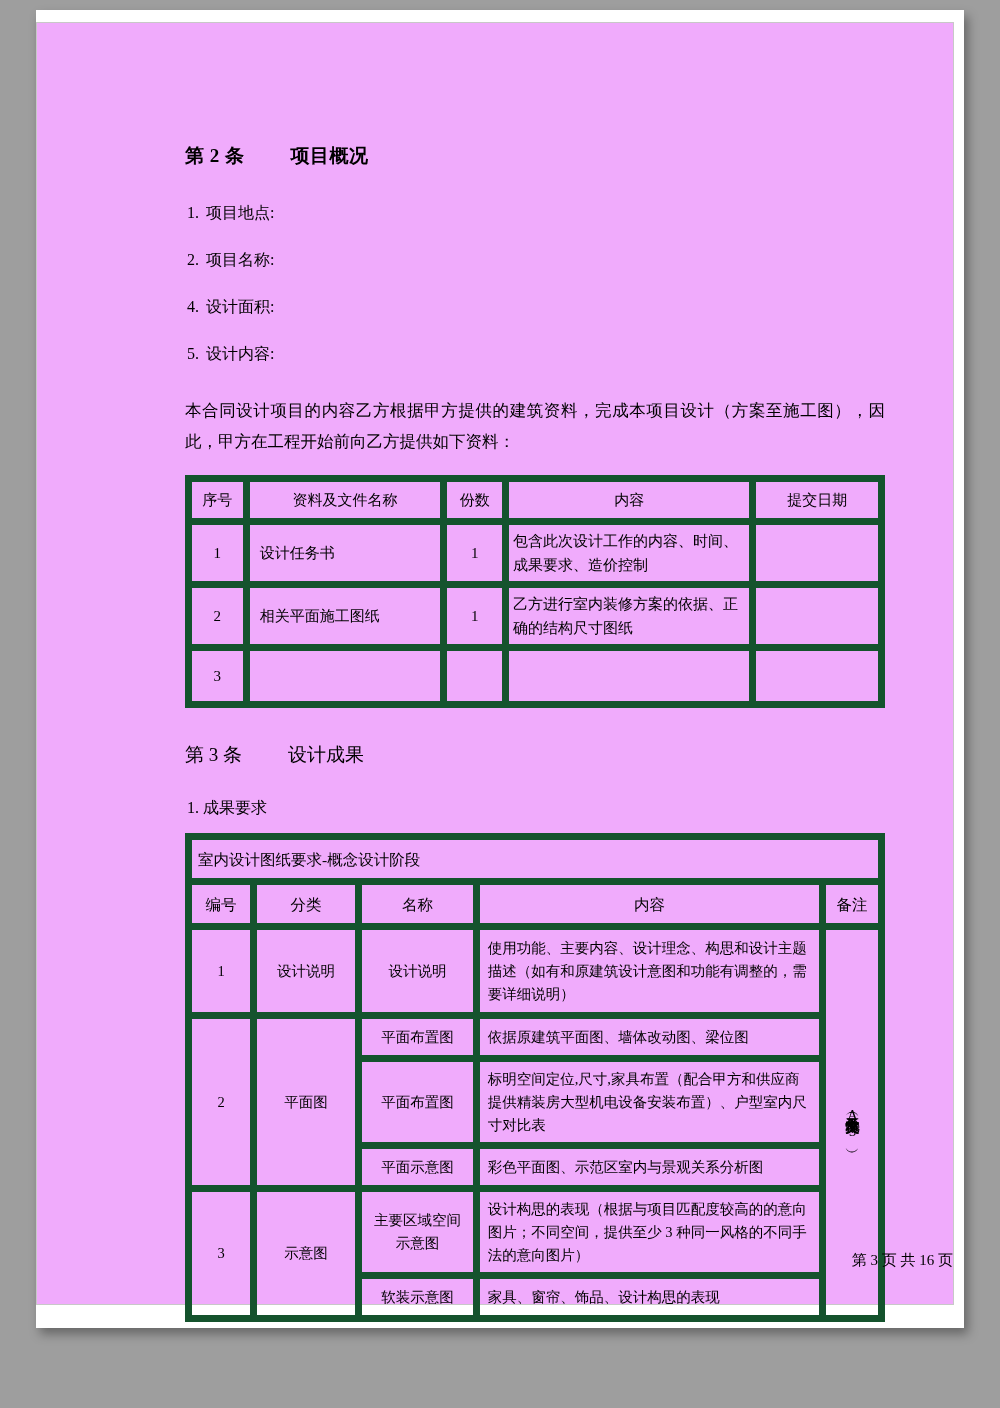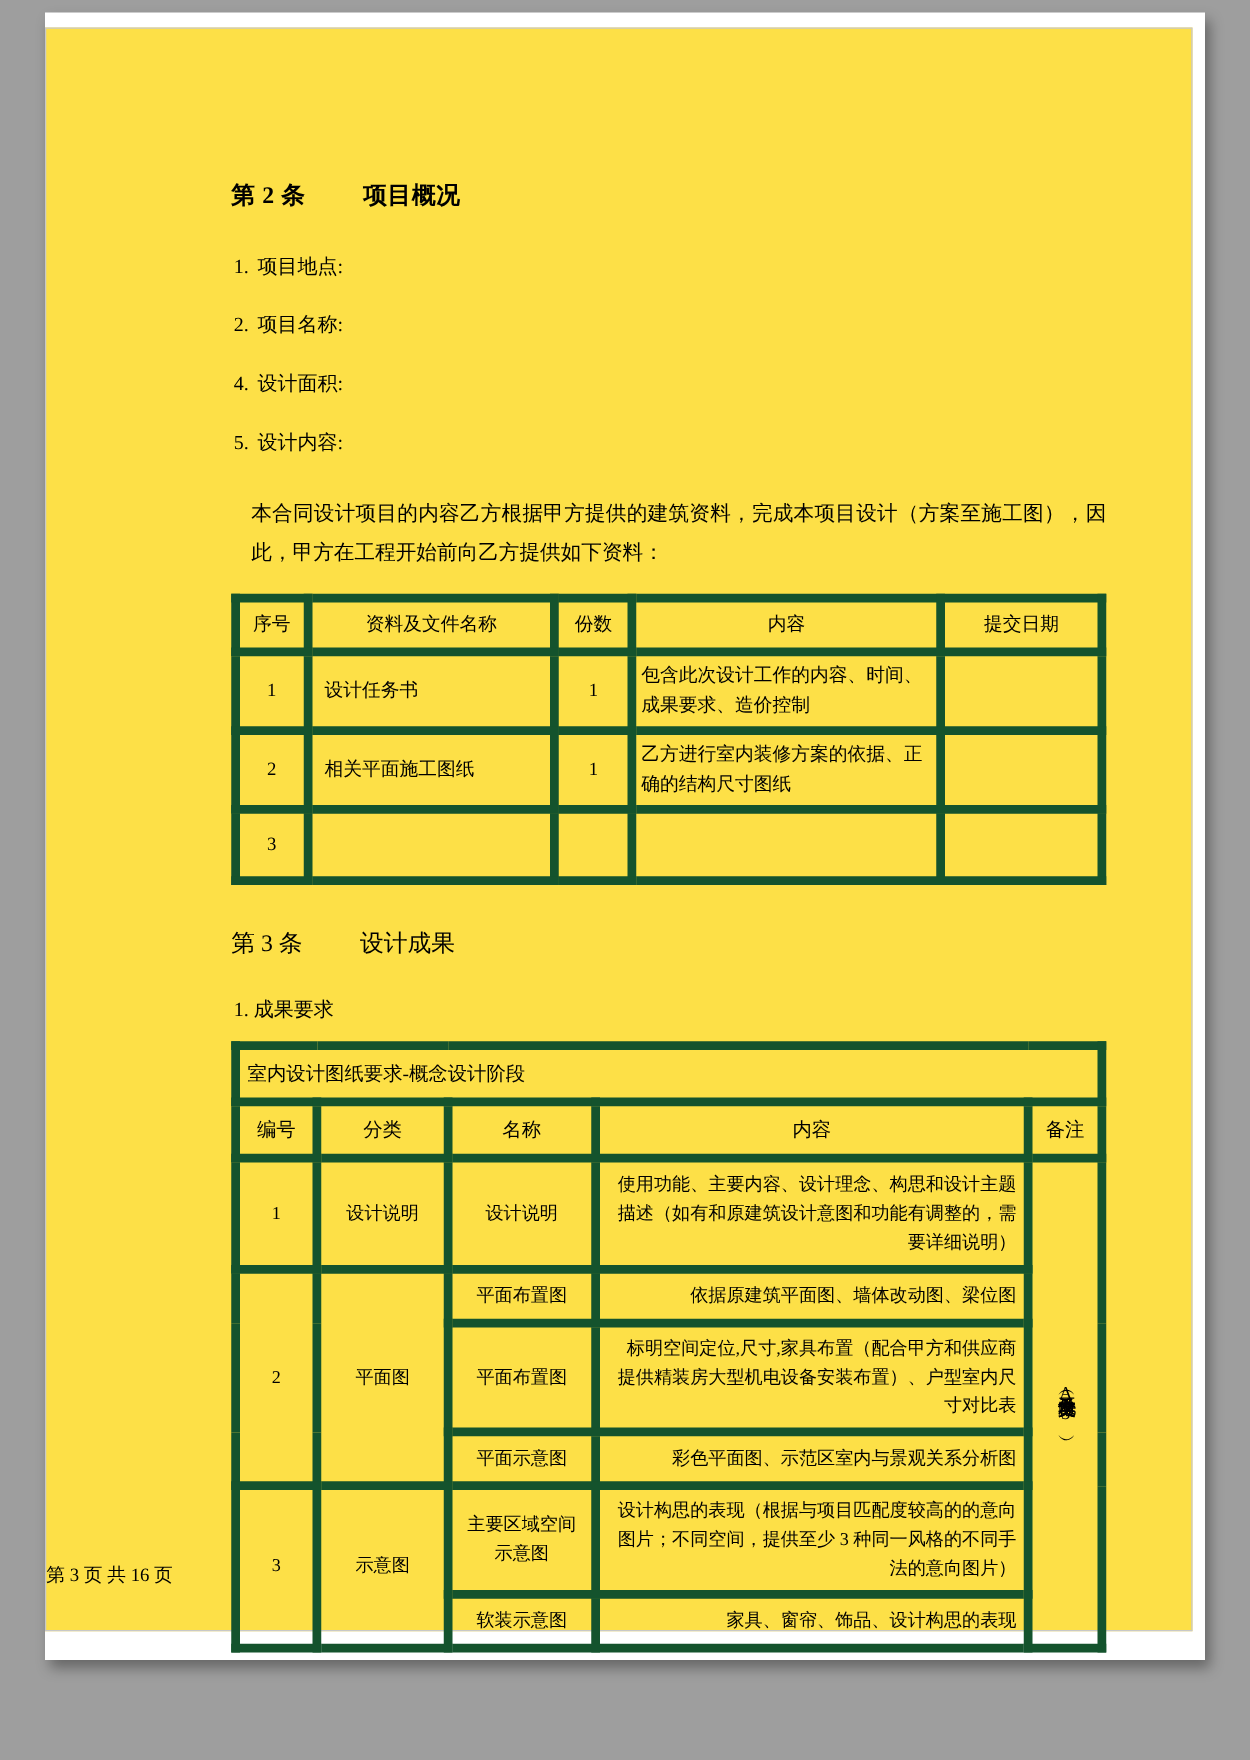--- a/index.html
+++ b/index.html
@@ -22,21 +22,21 @@
     background: #ffffff;
     box-shadow: 4px 6px 10px rgba(0,0,0,0.35);
   }
   .page-border {
     position: absolute;
     left: 36px;
     top: 22px;
     width: 918px;
     height: 1283px;
     border: 1px solid #c8c8c8;
-    background: #fde047;
+    background: #f0abfc;
     box-sizing: border-box;
   }
   .content {
     position: absolute;
     left: 148px;
     top: 120px;
     width: 700px;
   }
   h1.section-title {
     font-size: 19px;
@@ -51,21 +51,21 @@
     font-size: 16px;
     margin: 0 0 26px 0;
     padding-left: 2px;
   }
   .list-item .idx {
     margin-right: 7px;
   }
   .para {
     font-size: 16.5px;
     line-height: 31px;
-    margin: 30px 0 18px 16px;
+    margin: 30px 0 18px 0;
     text-align: justify;
     text-indent: 0;
   }
   table {
     border-collapse: collapse;
     width: 100%;
     font-size: 15px;
   }
   table.doc-table td, table.doc-table th {
     border: 7px solid #14532d;
@@ -92,21 +92,21 @@
   .sub-title {
     font-size: 16px;
     margin: 0 0 14px 2px;
   }
   .t2 { font-size: 14.5px; }
   .t2 td {
     text-align: center;
     line-height: 23px;
   }
   .t2 td.body {
-    text-align: right;
+    text-align: left;
     padding-left: 8px;
   }
   .t2 .cap td {
     text-align: left;
     height: 30px;
     font-size: 15.5px;
   }
   .t2 .hdr td {
     height: 30px;
     font-size: 15.5px;
@@ -115,21 +115,21 @@
     font-size: 14.5px;
     line-height: 21px;
     letter-spacing: 0;
     width: 34px;
   }
   .footer {
     position: absolute;
     left: 0;
     right: 0;
     bottom: 34px;
-    text-align: left;
+    text-align: right;
     font-size: 15px;
   }
 </style>
 </head>
 <body>
 
 <div class="page-shadow"></div>
 <div class="page-border">
 
   <div class="content">

